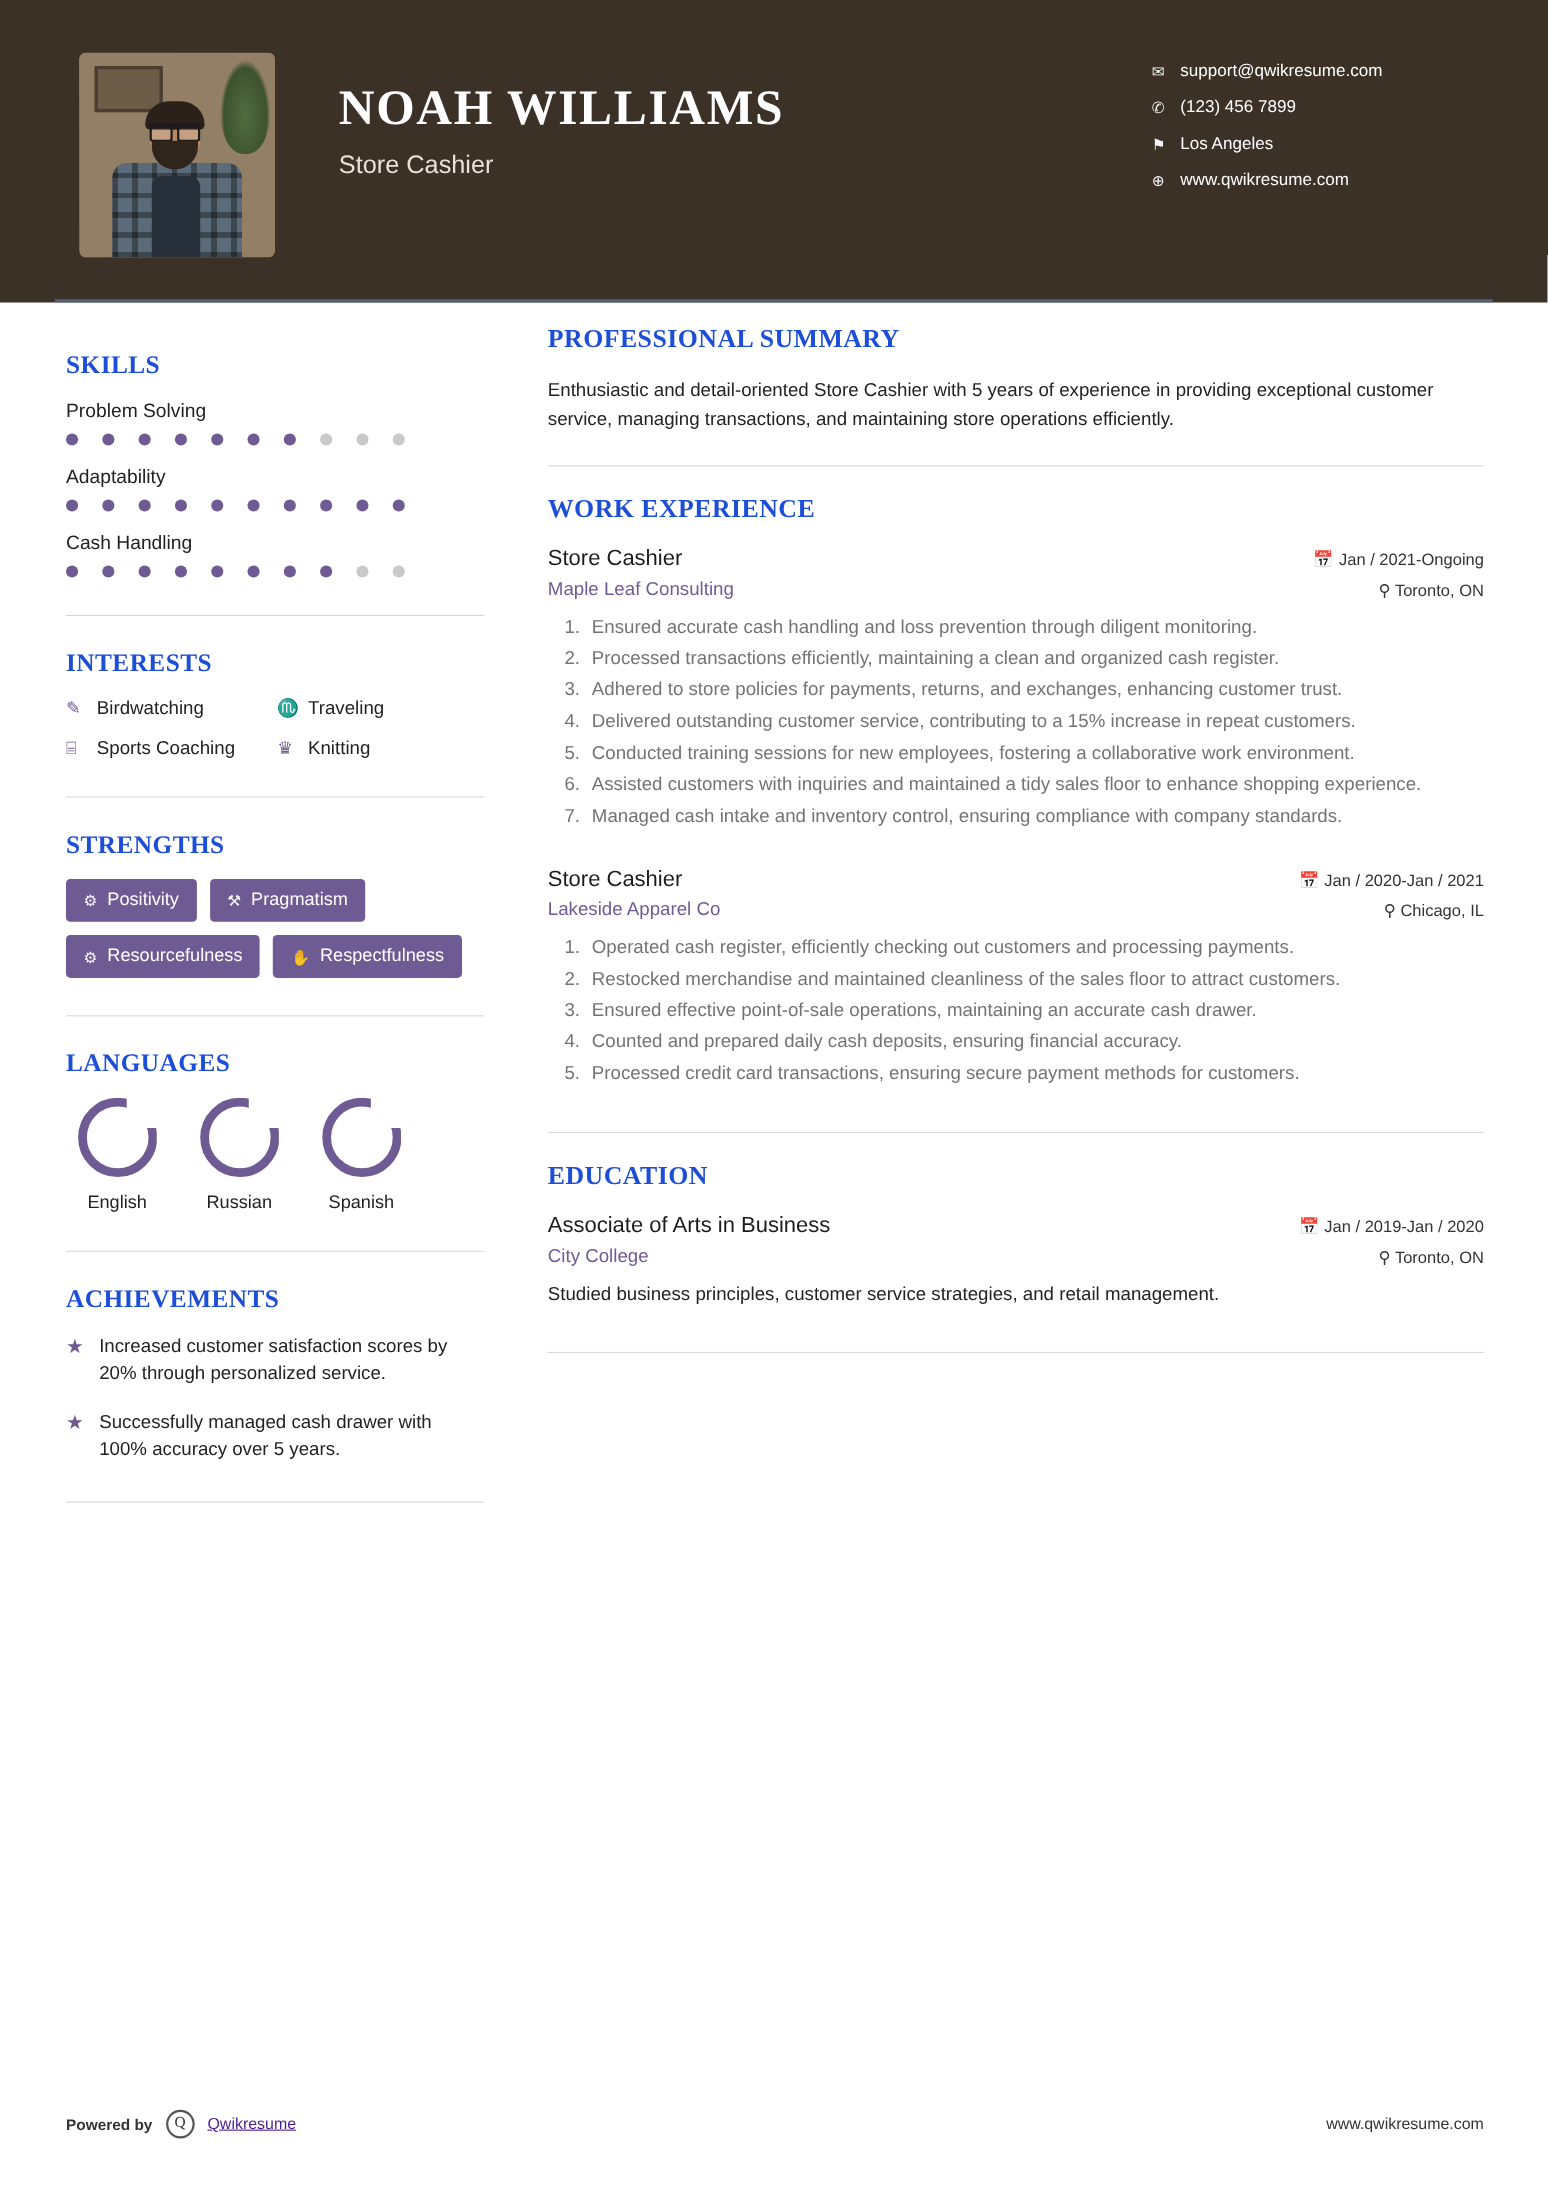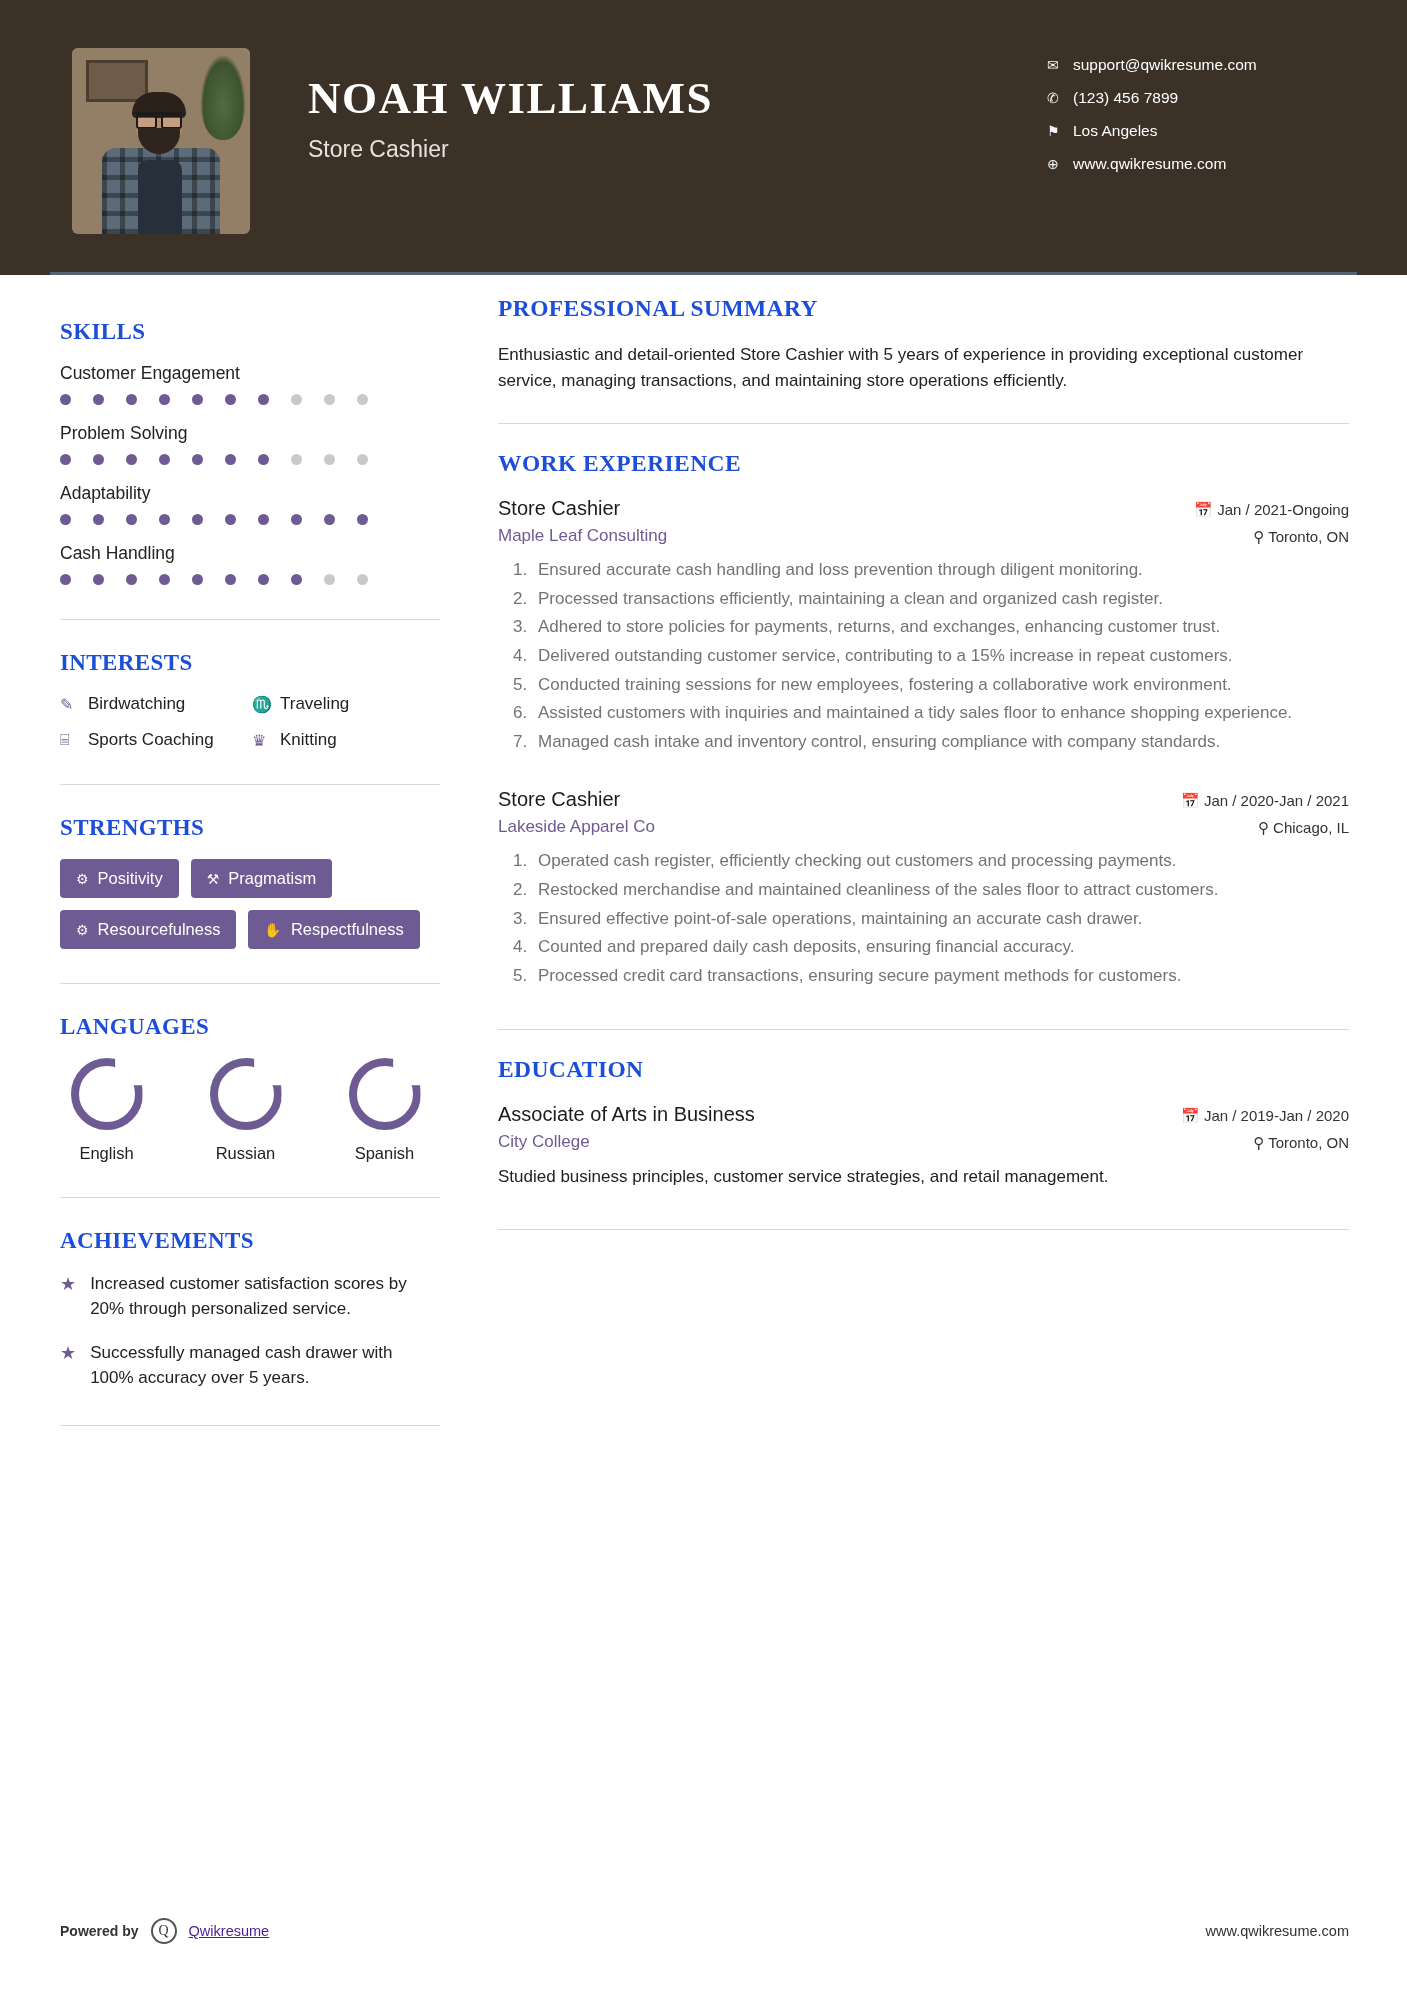--- a/index.html
+++ b/index.html
@@ -196,21 +196,21 @@
     border-radius: 4px;
     padding: 10px 16px;
     font-size: 16.5px;
     display: inline-flex;
     align-items: center;
     gap: 9px;
   }
   .chip .gi { font-size: 14px; opacity: .95; }
 
   
-  .langs { display: flex; gap: 46px; }
+  .langs { display: flex; gap: 18px; }
   .lang { width: 93px; text-align: center; }
   .ring {
     width: 72px; height: 72px;
     margin: 0 auto 14px auto;
     border-radius: 50%;
     position: relative;
   }
   .ring:before {
     content: "";
     position: absolute; inset: 0;
@@ -332,35 +332,20 @@
     <div class="header-rule"></div>
   </div>
 
   <div class="body">
 
     <div class="left-col">
 
       <div>
         <div class="sec-title">SKILLS</div>
 
-        <div>
-          <div class="skill-name">Customer Engagement</div>
-          <div class="dots">
-            <span class="dot on"></span>
-              <span class="dot on"></span>
-              <span class="dot on"></span>
-              <span class="dot on"></span>
-              <span class="dot on"></span>
-              <span class="dot on"></span>
-              <span class="dot on"></span>
-              <span class="dot"></span>
-              <span class="dot"></span>
-              <span class="dot"></span>
-          </div>
-        </div>
 
         <div>
           <div class="skill-name">Problem Solving</div>
           <div class="dots">
             <span class="dot on"></span>
               <span class="dot on"></span>
               <span class="dot on"></span>
               <span class="dot on"></span>
               <span class="dot on"></span>
               <span class="dot on"></span>

